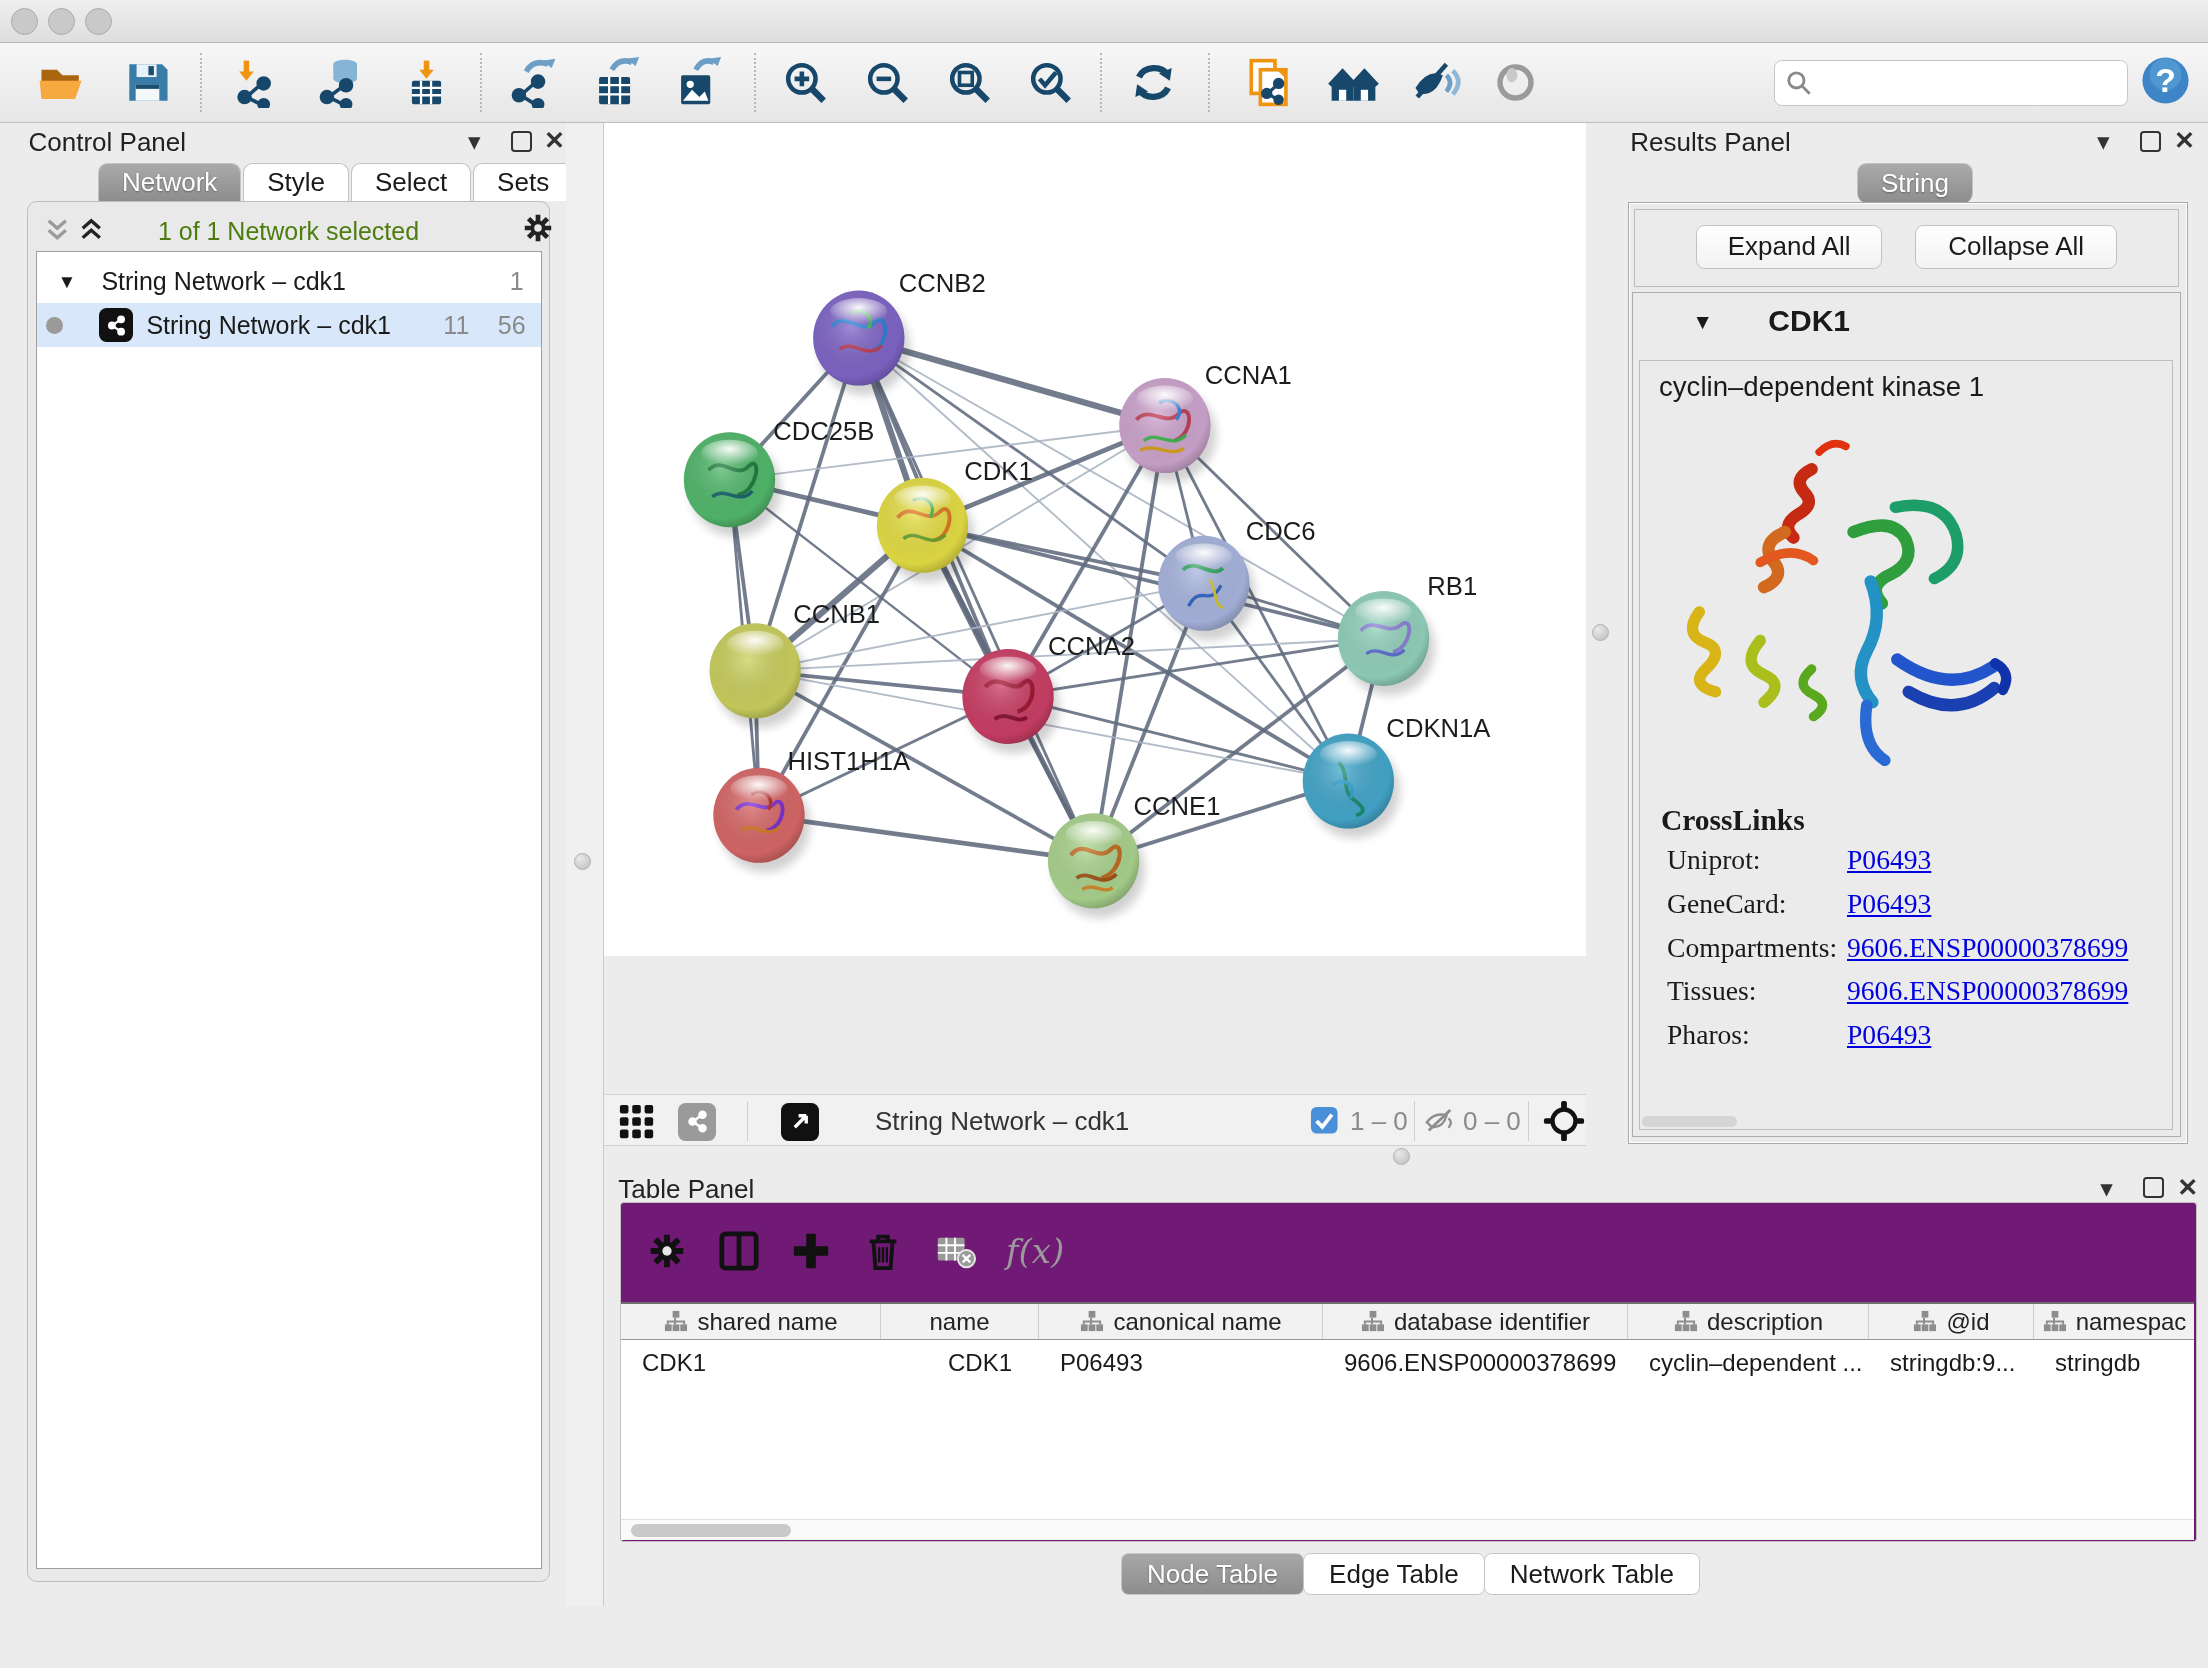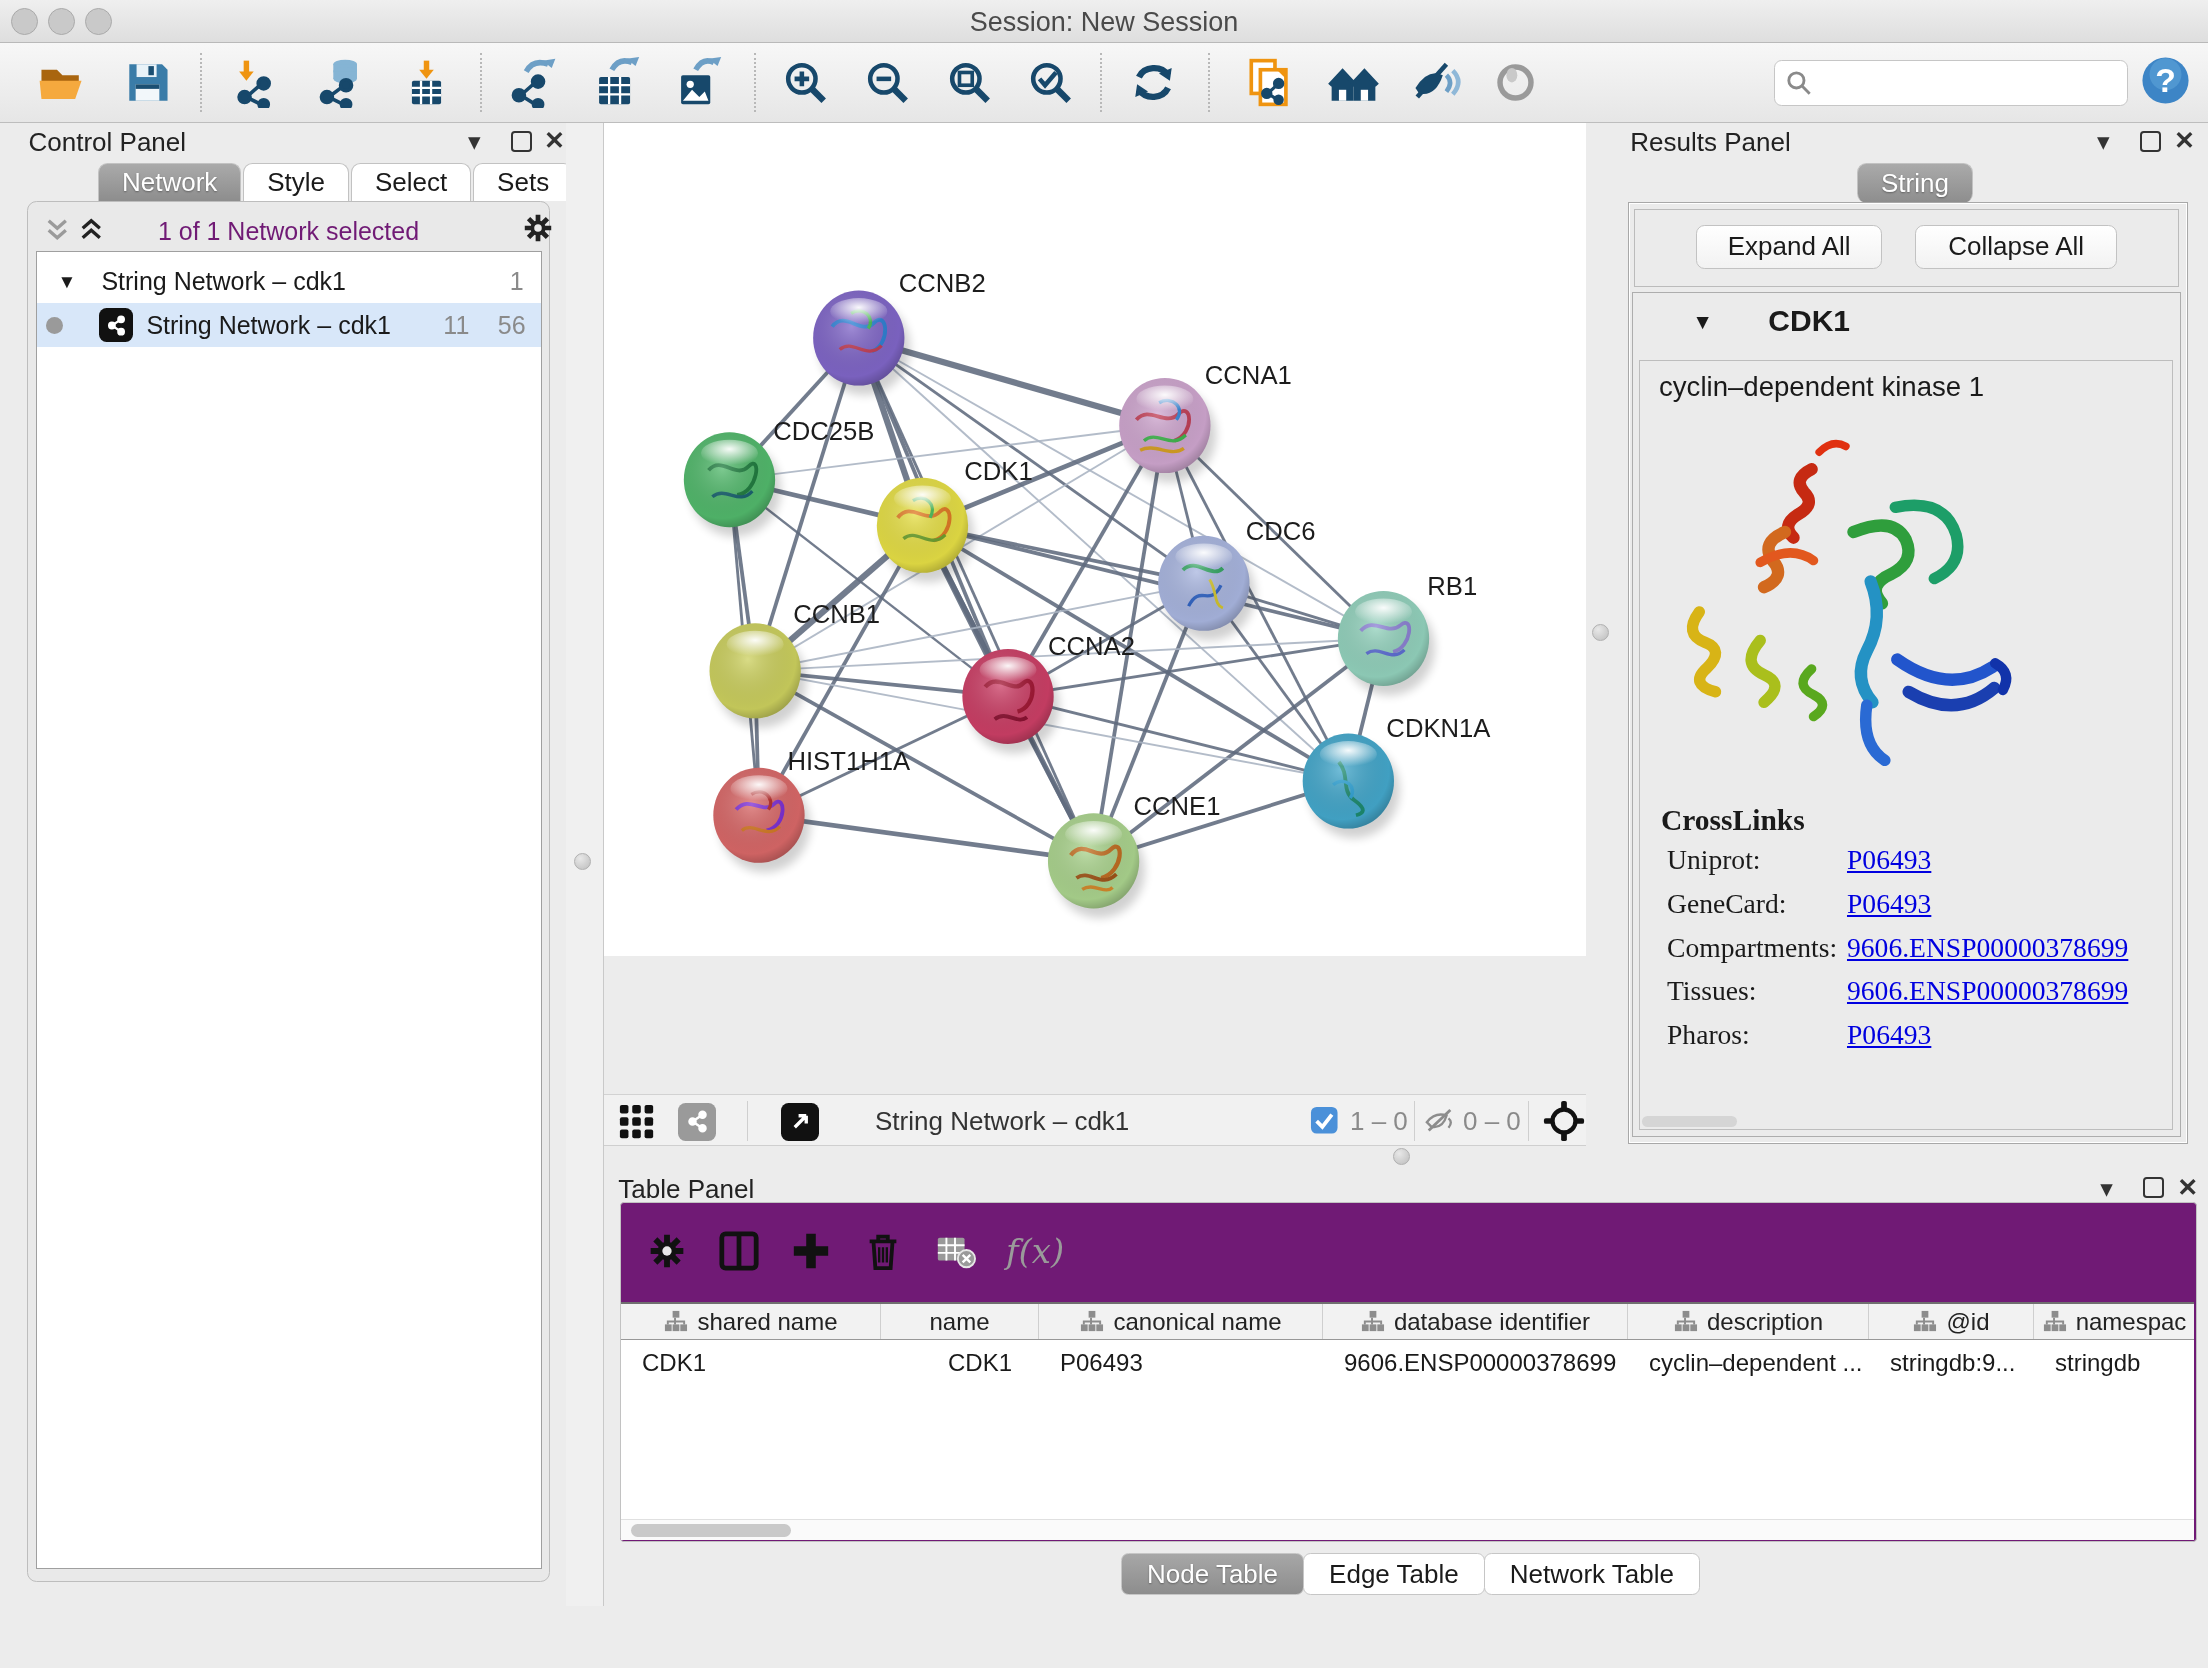--- a/index.html
+++ b/index.html
@@ -31,21 +31,21 @@
   
   #control-panel { position:absolute; left:0; top:123px; width:566px; height:1483px; background:#ececec; }
   #cp-header { position:absolute; left:0; top:0; width:100%; height:38px; }
   #cp-tabs { position:absolute; left:98px; top:40px; height:38px; display:flex; }
   .tab { height:38px; padding:0 23px; display:flex; align-items:center; justify-content:center;
     font-size:26px; background:#fff; border:1px solid #c2c2c2; border-bottom:0; border-radius:9.5px 9.5px 0 0; margin-right:1.9px; }
   .tab.sel { background:linear-gradient(#aaaaaa,#8d8d8d); color:#fff; text-shadow:0 1px 1.9px rgba(0,0,0,.35); }
   #cp-groupbox { position:absolute; left:27px; top:78px; width:523px; height:1381px;
     border:1.9px solid #bdbdbd; border-radius:9.5px; background:#e9e9e9; }
   #cp-listheader { position:absolute; left:0; top:7.6px; width:100%; height:42px; }
-  #cp-status { position:absolute; left:0; top:7.6px; width:100%; text-align:center; font-size:25px; color:#701a75; }
+  #cp-status { position:absolute; left:0; top:7.6px; width:100%; text-align:center; font-size:25px; color:#4d7c0f; }
   #cp-list { position:absolute; left:7.6px; top:49px; width:506px; height:1318px; background:#fff; border:1.9px solid #9f9f9f; }
   .tree-row { position:absolute; left:0; width:100%; height:44px; display:flex; align-items:center; font-size:25px; }
   .tree-row .grow { flex:1; }
   .cnt { color:#8a8a8a; font-size:25px; }
   .share-badge { width:34px; height:34px; border-radius:7.6px; background:#111; display:flex; align-items:center; justify-content:center; }
 
   
   .split-handle { position:absolute; width:17px; height:17px; border-radius:50%;
     background:radial-gradient(circle at 35% 30%, #e8e8e8, #bdbdbd); border:1px solid #b0b0b0; }
   #vsplit { position:absolute; left:566px; top:123px; width:38px; height:1483px; background:#f0f0f0; border-right:1.9px solid #c9c9c9; }
@@ -108,21 +108,20 @@
 </style>
 </head>
 <body>
 
 <div id="app">
 
   <div id="titlebar">
     <span class="traffic" style="left:10.5px"></span>
     <span class="traffic" style="left:48px"></span>
     <span class="traffic" style="left:85px"></span>
-    <div id="win-title">Session: New Session</div>
   </div>
 
   <div id="toolbar">
     <div class="tbtn" style="left:34px">
       <svg width="51" height="51" viewBox="0 0 56 56">
           <path d="M6 14 h17 l6 6 h18 v8 H6z" fill="#a9650f"></path>
           <path d="M4 26 h46 l-7 20 H6z" fill="#f5a93e"></path>
         </svg>
     </div>
     <div class="tbtn" style="left:120px">

